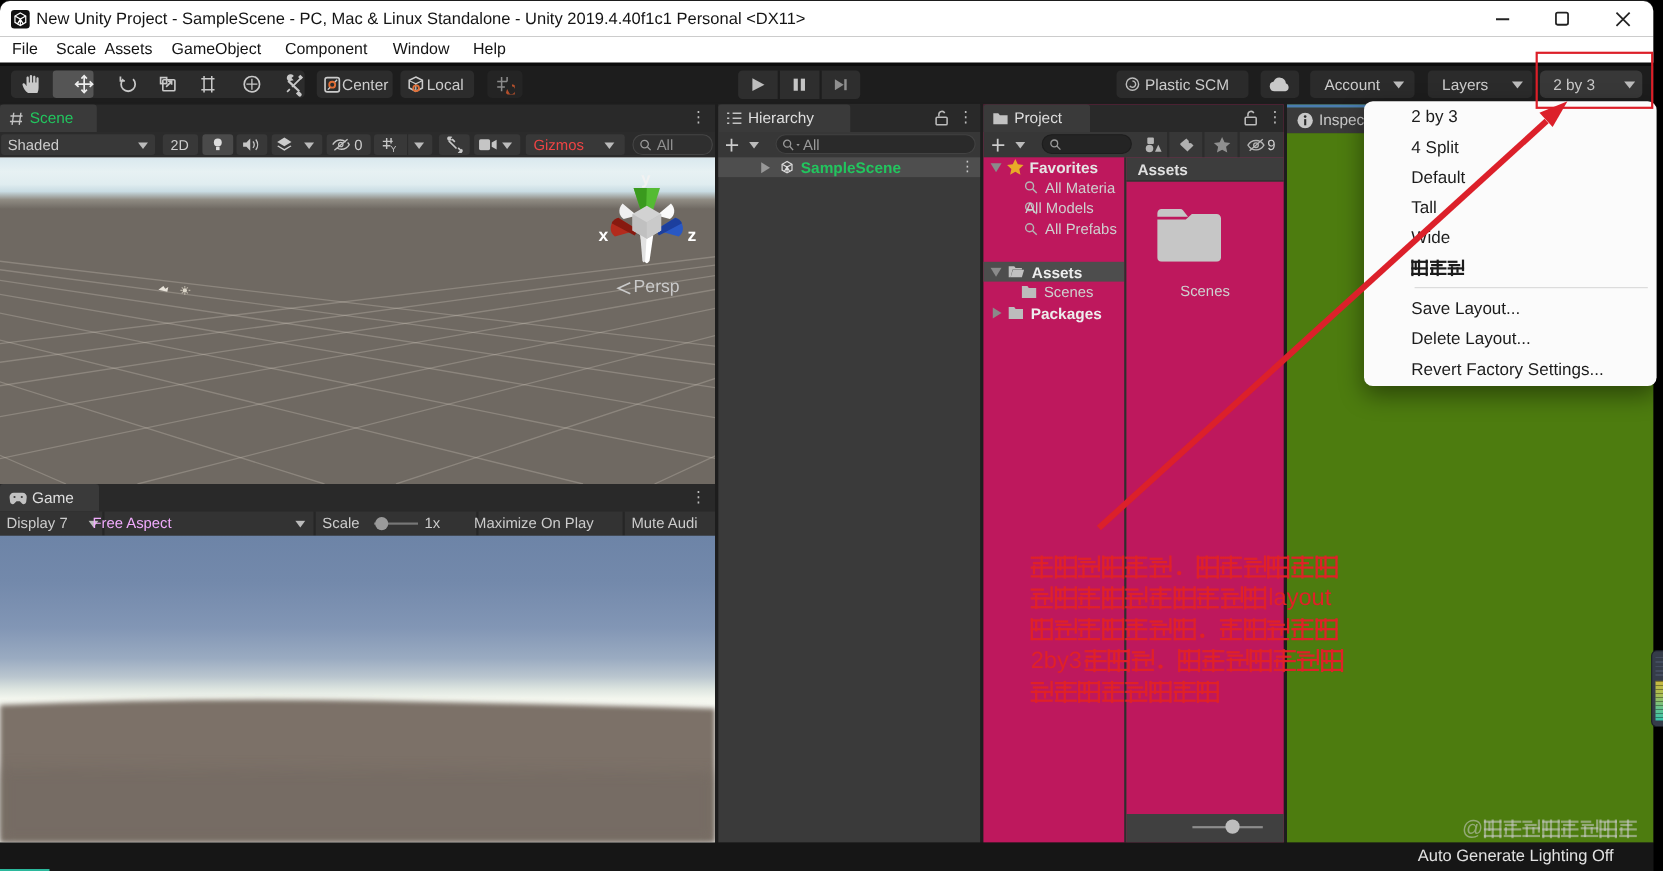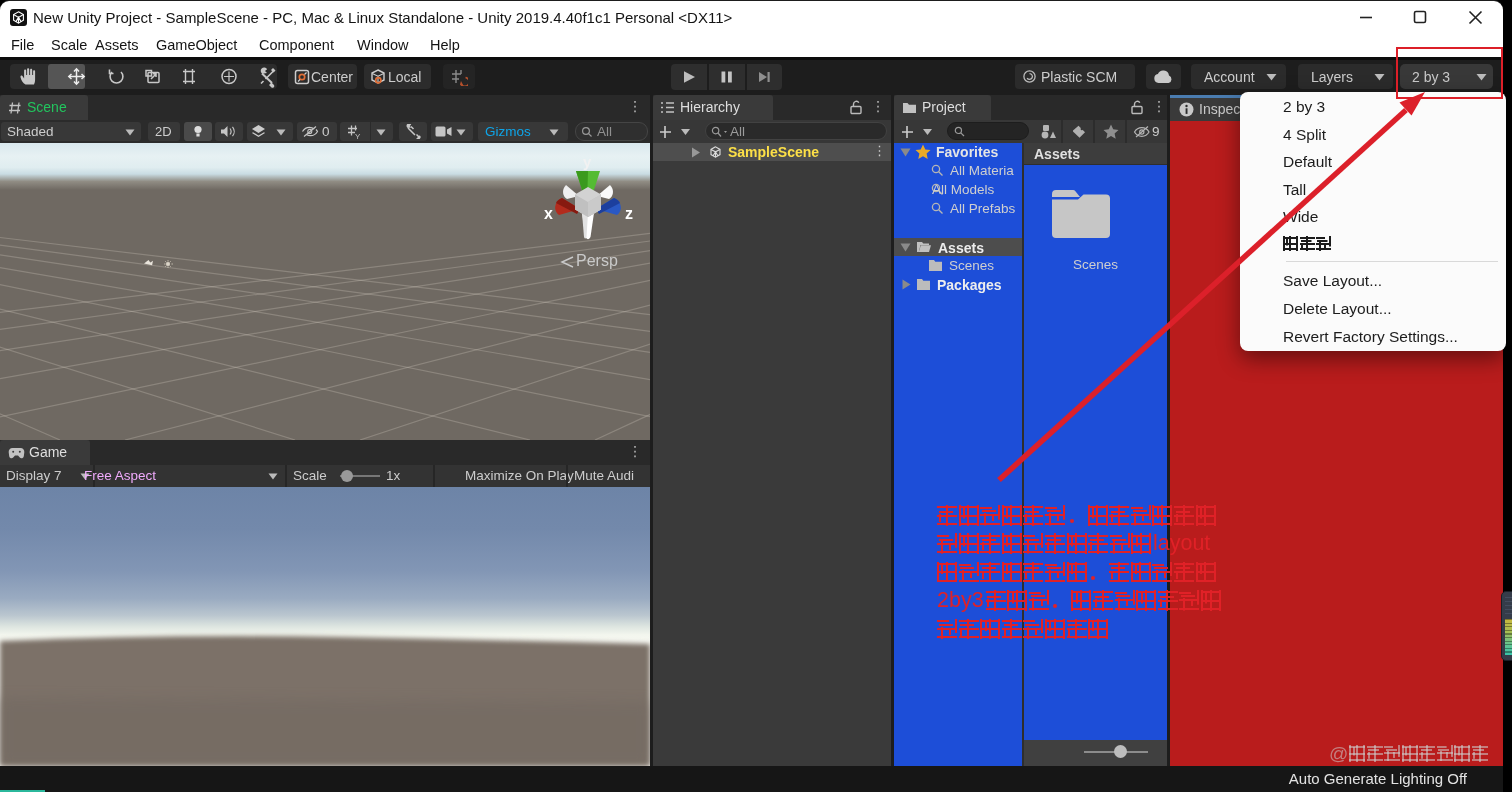--- a/index.html
+++ b/index.html
@@ -215,21 +215,21 @@
     </svg>
  <div class="abs" style="left:431px;top:27px;width:42px;height:19px;background:#383838;border-radius:3px"></div>
  <svg class="abs" style="left:435px;top:31px" width="17" height="11" viewBox="0 0 17 11">
       <rect x="0.5" y="0.5" width="10" height="10" rx="1.5" fill="#c5c5c5"></rect>
       <path d="M12 3.5 16.5 1v9L12 7.5z" fill="#c5c5c5"></path>
     </svg>
  <svg class="abs" style="left:456px;top:34px" width="10" height="7" viewBox="0 0 10 7">
       <path d="M0.5 0.5h9L5 6.5z" fill="#bbb"></path>
     </svg>
  <div class="abs" style="left:478px;top:27px;width:90px;height:19px;background:#383838;border-radius:3px"></div>
- <div class="tx" style="left:485px;top:29px;font-size:13.5px;color:#0ea5e9">Gizmos</div>
+ <div class="tx" style="left:485px;top:29px;font-size:13.5px;color:#ef4444">Gizmos</div>
  <svg class="abs" style="left:549px;top:34px" width="10" height="7" viewBox="0 0 10 7">
       <path d="M0.5 0.5h9L5 6.5z" fill="#bbb"></path>
     </svg>
  <div class="abs" style="left:575px;top:27px;width:73px;height:19px;background:#2f2f2f;border:1px solid #454545;border-radius:9px;box-sizing:border-box"></div>
  <svg class="abs" style="left:581px;top:31px" width="12" height="12" viewBox="0 0 12 12" fill="none" stroke="#999" stroke-width="1.2">
       <circle cx="5" cy="5" r="3.4"></circle>
       <path d="M7.6 7.6 10.5 10.5"></path>
     </svg>
  <div class="tx" style="left:597px;top:29px;font-size:13.5px;color:#909090">All</div>
 
@@ -307,21 +307,21 @@
  <div class="tx" style="left:84px;top:28px;font-size:13.5px;color:#f0abfc">Free Aspect</div>
  <svg class="abs" style="left:268px;top:33px" width="10" height="7" viewBox="0 0 10 7">
       <path d="M0.5 0.5h9L5 6.5z" fill="#bbb"></path>
     </svg>
  <div class="abs" style="left:285px;top:25px;width:1.5px;height:22px;background:#262626"></div>
  <div class="tx" style="left:293px;top:28px;font-size:13.5px;color:#ccc">Scale</div>
  <div class="abs" style="left:340px;top:35px;width:40px;height:2px;background:#777"></div>
  <div class="abs" style="left:341px;top:30px;width:12px;height:12px;background:#9a9a9a;border-radius:50%"></div>
  <div class="tx" style="left:386px;top:28px;font-size:13.5px;color:#ccc">1x</div>
  <div class="abs" style="left:433px;top:25px;width:1.5px;height:22px;background:#262626"></div>
- <div class="tx" style="left:465px;top:28px;font-size:13.5px;color:#ccc">Maximize On Play</div>
+ <div class="tx" style="left:431px;top:28px;font-size:13.5px;color:#ccc">Maximize On Play</div>
  <div class="abs" style="left:566px;top:25px;width:1.5px;height:22px;background:#262626"></div>
  <div class="tx" style="left:574px;top:28px;font-size:13.5px;color:#ccc">Mute Audi</div>
 
  <div class="abs" style="left:0;top:47px;width:650px;height:279px;overflow:hidden;background:linear-gradient(#6d84a7 0%,#7389ab 15%,#8296b5 30%,#9aabc1 40%,#bac6cf 46%,#dde5e0 50%,#f3f6ee 53%,#fbfbf6 58%)">
   <svg class="abs" style="left:0;top:138px" width="650" height="141" viewBox="0 0 650 141">
         <defs>
           <filter id="gb" x="-5%" y="-30%" width="110%" height="160%">
             <feGaussianBlur stdDeviation="2.6"></feGaussianBlur>
           </filter>
           <filter id="gb2" x="-5%" y="-60%" width="110%" height="220%">
@@ -361,25 +361,25 @@
  <div class="tx" style="left:77px;top:29px;font-size:13.5px;color:#9b9b9b">All</div>
 
  <div class="abs" style="left:0;top:48px;width:238px;height:18px;background:#4e4e4e"></div>
  <svg class="abs" style="left:38px;top:52px" width="10" height="11" viewBox="0 0 10 11">
       <path d="M1 0.5 9 5.5 1 10.5z" fill="#989898"></path>
     </svg>
  <svg class="abs" style="left:55px;top:50px" width="15" height="15" viewBox="0 0 15 15" fill="none" stroke="#dcdcdc" stroke-width="1.1">
       <path d="M7.5 1.8 3 4.4v5.2l4.5 2.6 4.5-2.6V4.4Z"></path>
       <path d="M3 4.4l4.5 2.4 4.5-2.4M7.5 6.8V12.2M5 11l2.5-4.2L10 11"></path>
     </svg>
- <div class="tx" style="left:75px;top:49px;font-size:14px;font-weight:bold;color:#fde047">SampleScene</div>
+ <div class="tx" style="left:75px;top:49px;font-size:14px;font-weight:bold;color:#22c55e">SampleScene</div>
  <div class="tx" style="left:220px;top:48px;font-size:13px;color:#ccc">⋮</div>
 </div>
 
-<div class="abs" style="left:894px;top:95px;width:273px;height:671px;background:#1d4ed8">
+<div class="abs" style="left:894px;top:95px;width:273px;height:671px;background:#be185d">
  <div class="abs" style="left:0;top:0;width:273px;height:25px;background:#292929"></div>
  <div class="abs" style="left:0;top:0;width:97px;height:25px;background:#3a3a3a;border-radius:3px 3px 0 0"></div>
  <svg class="abs" style="left:8px;top:7px" width="15" height="12" viewBox="0 0 15 12">
       <path d="M1 1h4.5l1.5 1.8H14V11H1z" fill="#c2c2c2"></path>
     </svg>
  <div class="tx" style="left:28px;top:4px;font-size:14px;color:#dedede">Project</div>
  <svg class="abs" style="left:236px;top:5px" width="14" height="15" viewBox="0 0 14 15" fill="none" stroke="#bbb" stroke-width="1.4">
       <rect x="2" y="6.5" width="10" height="7" rx="1"></rect>
       <path d="M4.5 6V4a2.8 2.8 0 0 1 5.3-1.2"></path>
     </svg>
@@ -469,21 +469,21 @@
       <path d="M4 0h17a3 3 0 0 1 2.4 1.2L28 7h-28V4a4 4 0 0 1 4-4z" fill="#c6c6c6"></path>
       <path d="M0 9.5h26l5.5-5h22.5a4 4 0 0 1 4 4V44a4 4 0 0 1-4 4H4a4 4 0 0 1-4-4z" fill="#c6c6c6"></path>
     </svg>
  <div class="tx" style="left:130px;top:162px;width:143px;text-align:center;font-size:13.5px;color:#cfcfcf">Scenes</div>
 
  <div class="abs" style="left:130px;top:645px;width:143px;height:26px;background:#404040"></div>
  <div class="abs" style="left:190px;top:656px;width:64px;height:2px;background:#8c8c8c"></div>
  <div class="abs" style="left:220px;top:650px;width:13px;height:13px;background:#bdbdbd;border-radius:50%"></div>
 </div>
 
-<div class="abs" style="left:1170px;top:95px;width:333px;height:671px;background:#b91c1c">
+<div class="abs" style="left:1170px;top:95px;width:333px;height:671px;background:#4d7c0f">
  <div class="abs" style="left:0;top:0;width:333px;height:3px;background:#4a7cb0"></div>
  <div class="abs" style="left:0;top:3px;width:333px;height:23px;background:#2a2a2a"></div>
  <div class="abs" style="left:0;top:3px;width:100px;height:23px;background:#3a3a3a"></div>
  <svg class="abs" style="left:9px;top:7px" width="15" height="15" viewBox="0 0 15 15">
       <circle cx="7.5" cy="7.5" r="7" fill="#c8c8c8"></circle>
       <rect x="6.6" y="6.3" width="1.9" height="5.6" fill="#2a2a2a"></rect>
       <circle cx="7.5" cy="4" r="1.2" fill="#2a2a2a"></circle>
     </svg>
  <div class="tx" style="left:29px;top:6px;font-size:14px;color:#c9c9c9">Inspec</div>
 </div>

